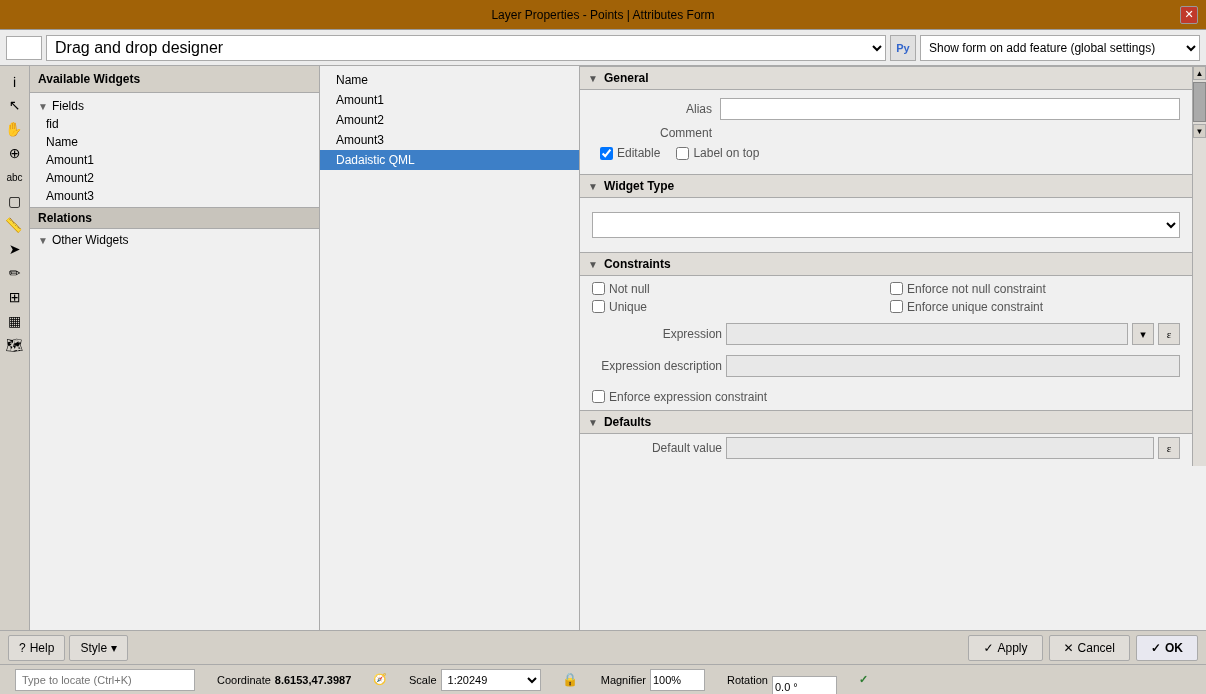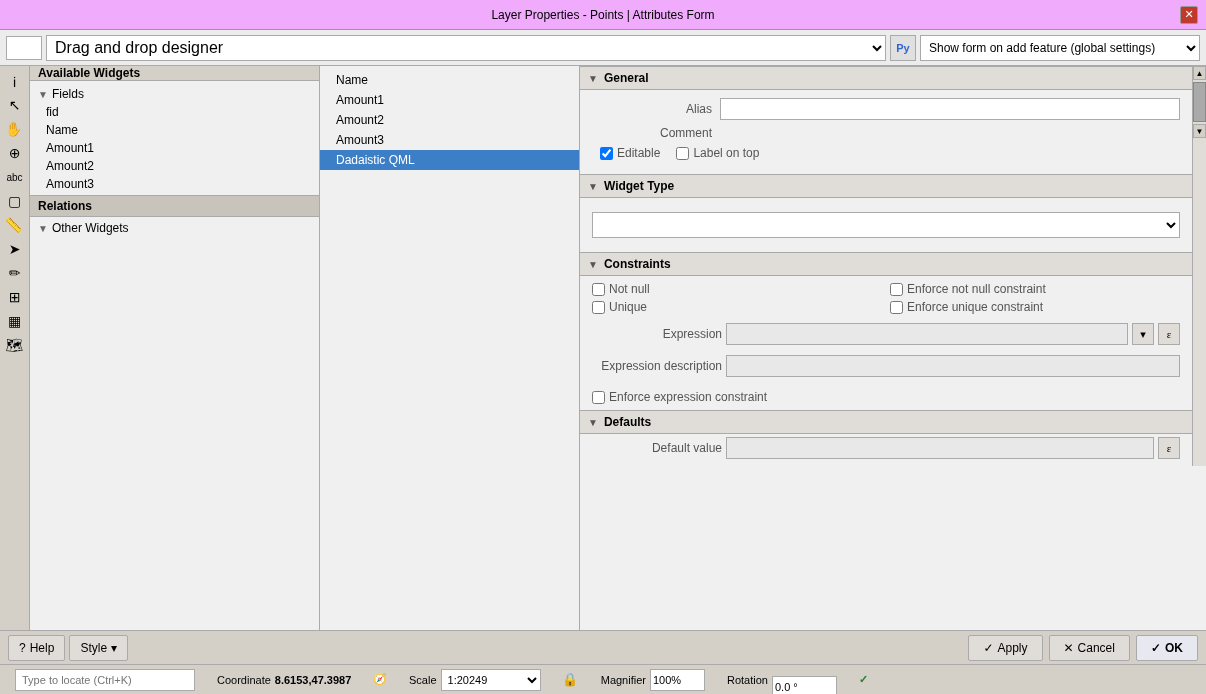--- a/index.html
+++ b/index.html
@@ -1,20 +1,20 @@
 <!DOCTYPE html>
 <html><head>
   <meta charset="utf-8">
   <style>
     * { box-sizing: border-box; margin: 0; padding: 0; }
     body { font-family: 'Segoe UI', Arial, sans-serif; font-size: 12px; background: #d4d0c8; user-select: none; overflow: hidden; }
 
     
     .title-bar {
-      background: #f0abfc;
+      background: #a16207;
       border-bottom: 1px solid #999;
       height: 30px;
       display: flex;
       align-items: center;
       justify-content: center;
       font-size: 12px;
       color: #000;
       position: relative;
     }
     .title-bar .close-btn {
@@ -121,21 +121,21 @@
     .available-widgets-panel {
       width: 290px;
       border-right: 1px solid #aaa;
       background: #f0f0f0;
       display: flex;
       flex-direction: column;
     }
     .panel-header {
       background: #d4d0c8;
       border-bottom: 1px solid #aaa;
-      padding: 0 8px;
+      padding: 6px 8px;
       font-weight: bold;
       font-size: 12px;
     }
     .tree-container {
       flex: 1;
       overflow-y: auto;
       padding: 4px 0;
     }
     .tree-item {
       padding: 2px 8px;
@@ -281,21 +281,21 @@
 
     
     .constraints-grid {
       display: grid;
       grid-template-columns: 1fr 1fr;
       gap: 4px 8px;
       padding: 6px 12px;
     }
     .constraint-check {
       display: flex;
-      align-items: center;
+      align-items: flex-start;
       gap: 4px;
       font-size: 12px;
       color: #555;
     }
     .constraint-row {
       display: flex;
       align-items: center;
       gap: 4px;
       padding: 3px 12px;
       margin-bottom: 4px;

